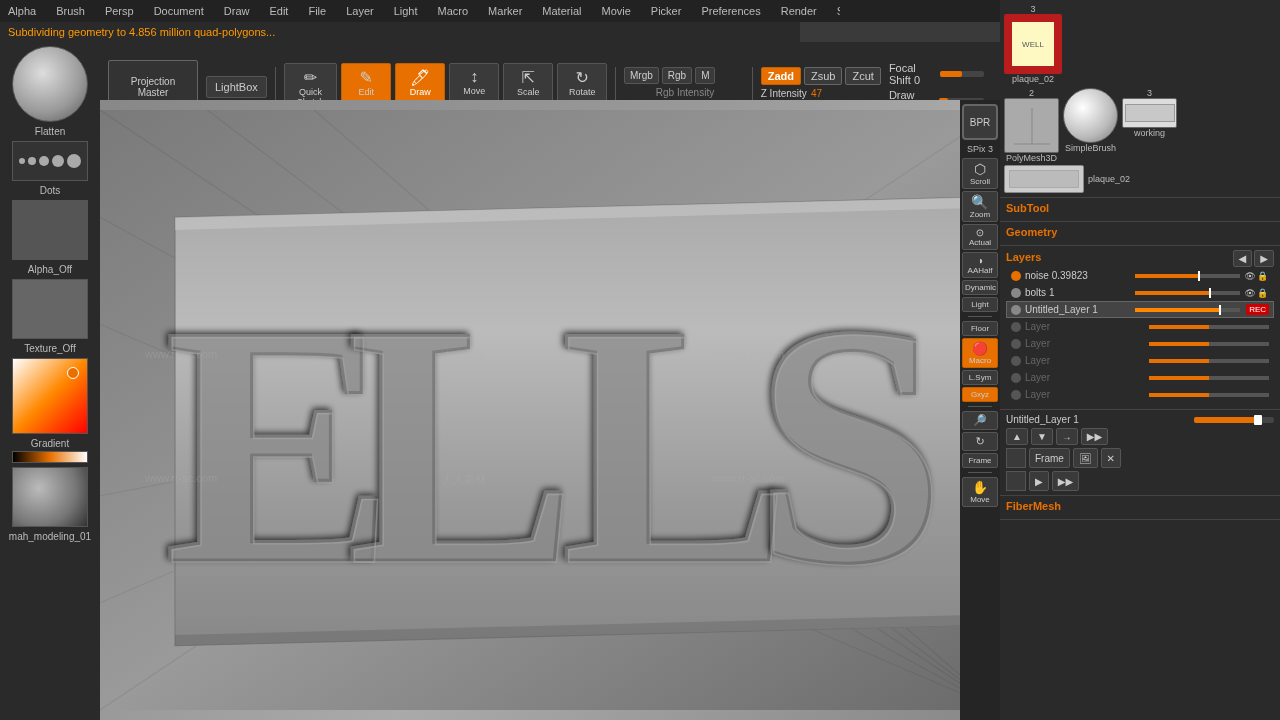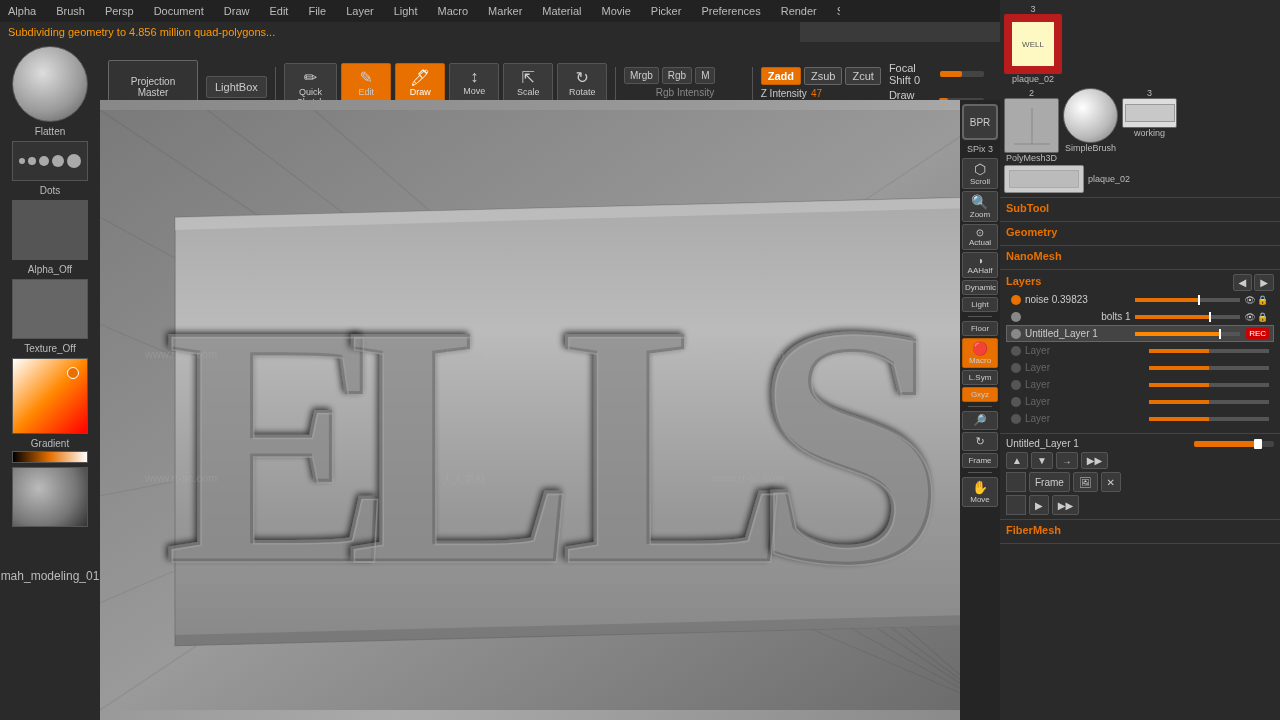--- a/index.html
+++ b/index.html
@@ -316,21 +316,21 @@
   <span style="font-size:10px;color:#bbb;">Texture_Off</span>
 
   <div style="width:76px;height:76px;background:linear-gradient(to bottom right, #fff 0%, #f80 50%, #f00 100%);border:1px solid #555;margin:4px 0;cursor:crosshair;position:relative;">
     <div style="position:absolute;top:8px;right:8px;width:12px;height:12px;background:#e87000;border:1px solid #fff;border-radius:50%;"></div>
   </div>
   <span style="font-size:10px;color:#bbb;margin-bottom:2px;">Gradient</span>
 
   <div style="width:76px;height:12px;background:linear-gradient(to right,#000,#e87000,#fff);border:1px solid #555;cursor:pointer;"></div>
 
   <div style="width:76px;height:60px;background:radial-gradient(circle at 35% 35%, #bbb, #777 60%, #333);border:1px solid #555;margin:4px 0;cursor:pointer;"></div>
-  <span style="font-size:12px;color:#bbb;text-align:right;margin-top:38px;">mah_modeling_01</span>
+  <span style="font-size:10px;color:#bbb;text-align:right;">mah_modeling_01</span>
 </div>
 
 <div id="canvas-area">
   <div class="canvas-grid"></div>
 
   <div id="canvas-letters">
     <svg viewBox="0 0 840 560" xmlns="http://www.w3.org/2000/svg" style="position:absolute;top:0;left:0;width:100%;height:100%;">
       <defs>
         <linearGradient id="bgGrad" x1="0%" y1="0%" x2="100%" y2="100%">
           <stop offset="0%" style="stop-color:#7a7a7a"></stop>
@@ -505,23 +505,20 @@
 
   <div class="rp-section">
     <div class="rp-title">SubTool</div>
   </div>
 
   <div class="rp-section">
     <div class="rp-title">Geometry</div>
   </div>
 
 
-  <div class="rp-section">
-    <div class="rp-title">NanoMesh</div>
-  </div>
 
   <div class="rp-section" style="padding-bottom:6px;">
     <div style="display:flex;align-items:center;justify-content:space-between;">
       <div class="rp-title">Layers</div>
       <div style="display:flex;gap:2px;">
         <button class="btn-small">◀</button>
         <button class="btn-small">▶</button>
       </div>
     </div>
 
@@ -533,21 +530,21 @@
         <div style="position:absolute;top:-3px;left:60%;width:2px;height:10px;background:#fff;"></div>
       </div>
       <div style="display:flex;gap:2px;">
         <span style="font-size:9px;cursor:pointer;">👁</span>
         <span style="font-size:9px;cursor:pointer;">🔒</span>
       </div>
     </div>
 
     <div class="layer-item">
       <div class="layer-dot" style="background:#888;"></div>
-      <span style="flex:1;font-size:10px;text-align:right;">bolts 1</span>
+      <span style="flex:1;font-size:10px;">bolts 1</span>
       <div class="layer-slider" style="width:60px;">
         <div class="layer-slider-fill" style="width:70%;"></div>
         <div style="position:absolute;top:-3px;left:70%;width:2px;height:10px;background:#fff;"></div>
       </div>
       <div style="display:flex;gap:2px;">
         <span style="font-size:9px;cursor:pointer;">👁</span>
         <span style="font-size:9px;cursor:pointer;">🔒</span>
       </div>
     </div>
 

